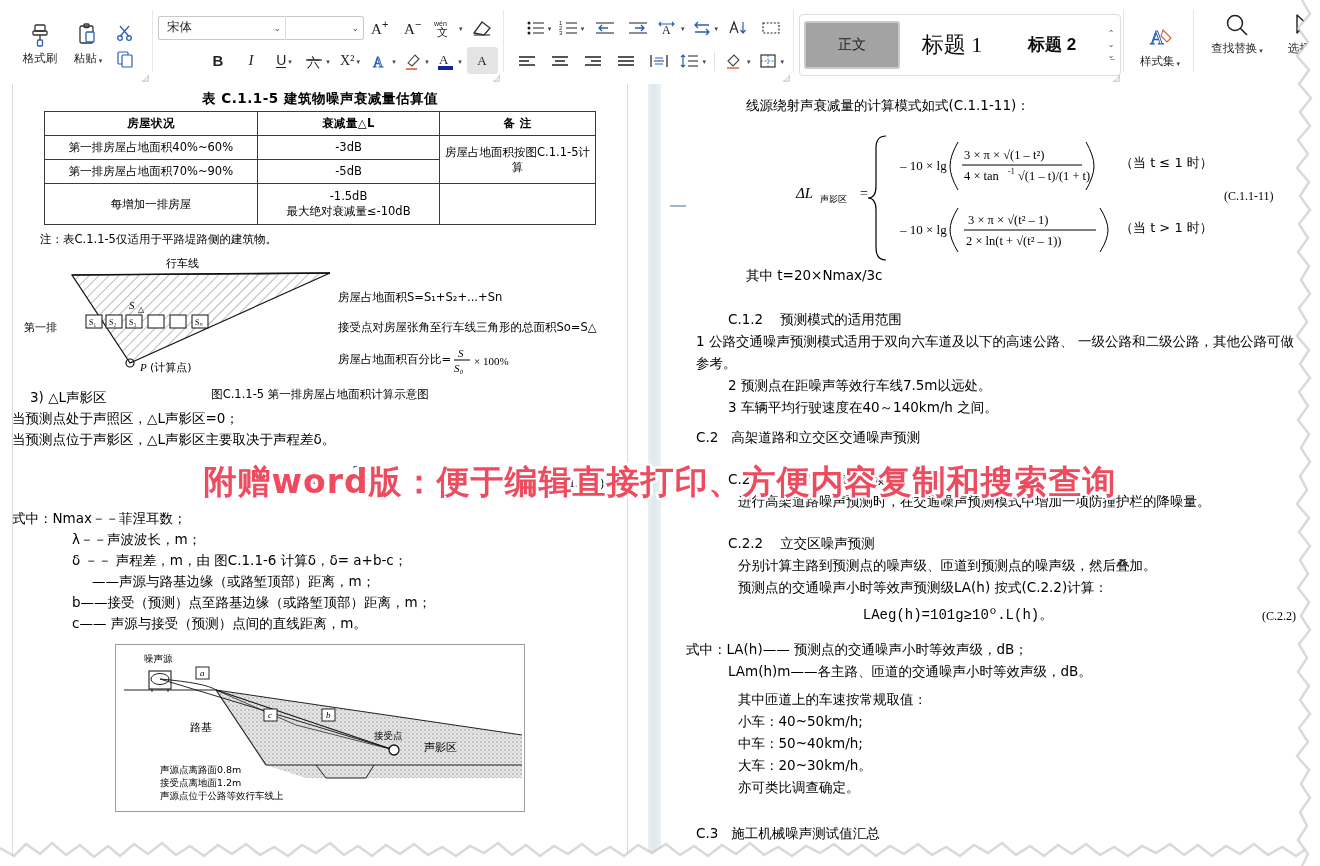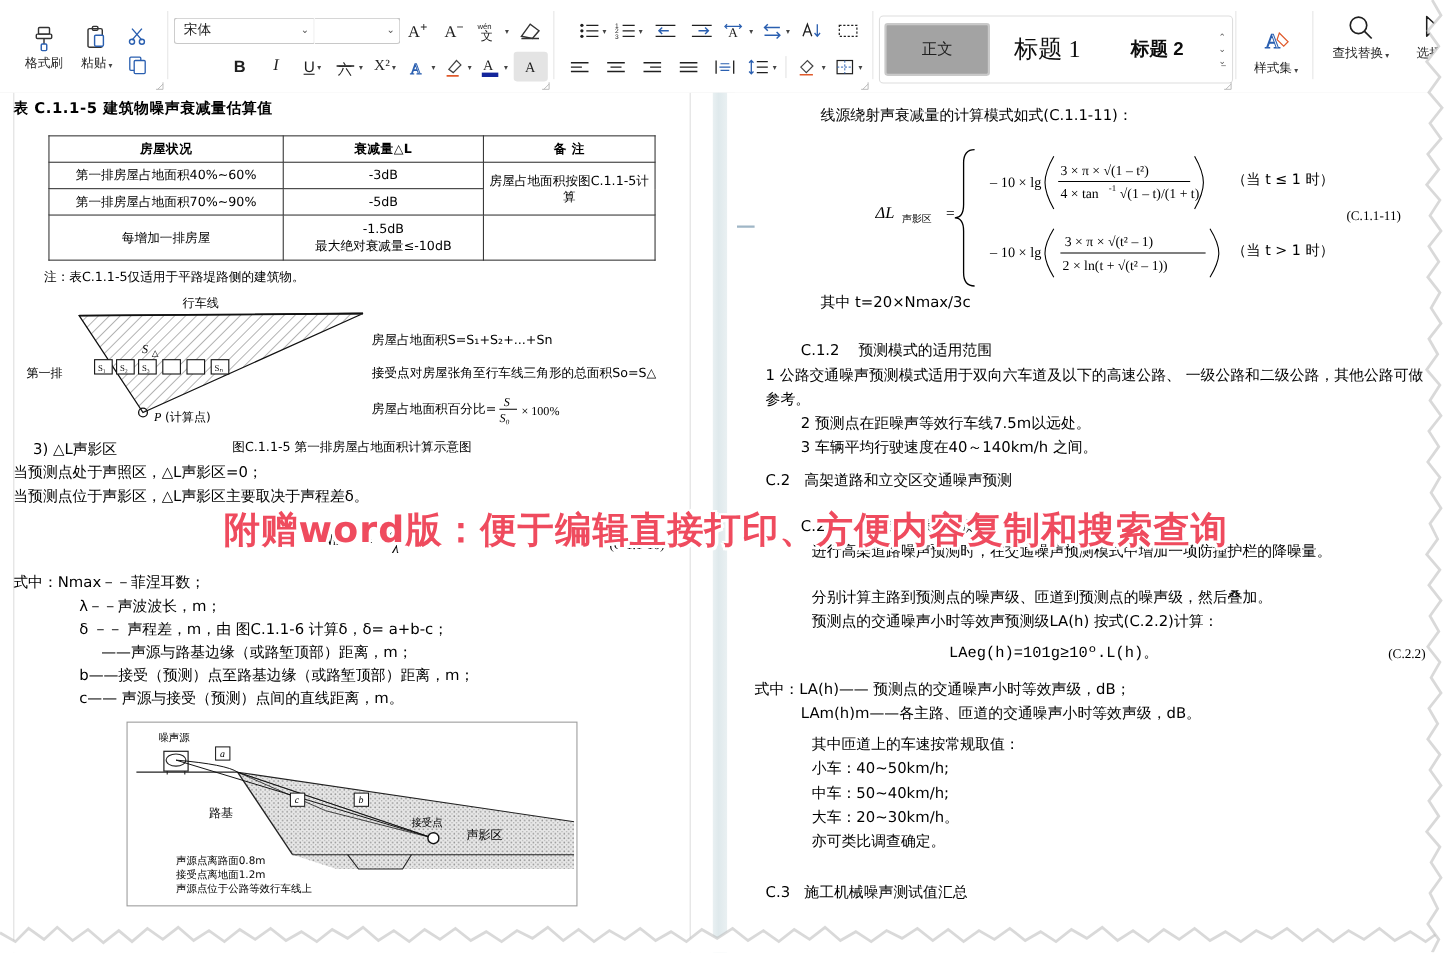--- a/index.html
+++ b/index.html
@@ -100,21 +100,21 @@
   .gutter{
     position:absolute;left:648px;top:0;width:13px;height:782px;
     background:linear-gradient(90deg,#e9f0f2 0%,#dfe9ec 40%,#e9f0f2 100%);
   }
   .pagerule-l{position:absolute;left:0;top:0;width:1px;height:782px;background:#d9d9d9;}
   .pagerule-r{position:absolute;right:0;top:0;width:1px;height:782px;background:#d9d9d9;}
 
   .doc{font-family:"DejaVu Sans","Liberation Sans",sans-serif;color:#000;}
 
   
-  .tbl-title{text-align:left;font-size:13.5px;font-weight:600;margin:6px 0 15px;letter-spacing:.5px;}
+  .tbl-title{text-align:center;font-size:13.5px;font-weight:600;margin:6px 0 3px;letter-spacing:.5px;}
   table.c115{border-collapse:collapse;width:552px;margin:0 auto;table-layout:fixed;}
   table.c115 td{border:1px solid #3a3a3a;font-size:11.5px;text-align:center;padding:4px 3px;line-height:15px;}
   table.c115 td.hd{font-weight:600;letter-spacing:.4px;}
   .cell-sub{display:block;}
 
   .note{font-size:11.5px;margin:7px 0 0 28px;}
 
   .figwrap{position:relative;margin-top:6px;height:128px;}
   .figcap{text-align:center;font-size:11.5px;margin-top:2px;}
 
@@ -686,20 +686,23 @@
       </p>
 
       <div style="margin-top:20px;">
         <p class="rtext" style="margin:0 0 0 60px;">
           <span>C.2.1</span>&nbsp;&nbsp;&nbsp;&nbsp;<span>高架道路噪声预测</span>
         </p>
         <p class="rtext" style="margin:0 10px 0 70px;">进行高架道路噪声预测时，在交通噪声预测模式中增加一项防撞护栏的降噪量。</p>
       </div>
 
       <div style="margin-top:20px;">
+        <p class="rtext" style="margin:0 0 0 60px;">
+          <span>C.2.2</span>&nbsp;&nbsp;&nbsp;&nbsp;<span>立交区噪声预测</span>
+        </p>
         <p class="rtext" style="margin:0 0 0 70px;">分别计算主路到预测点的噪声级、匝道到预测点的噪声级，然后叠加。</p>
         <p class="rtext" style="margin:0 0 0 70px;">预测点的交通噪声小时等效声预测级LA(h)   按式(C.2.2)计算：</p>
       </div>
 
       <div style="position:relative;margin-top:8px;height:24px;">
         <div style="text-align:center;font-size:14px;font-family:Liberation Mono, monospace;margin-left:-60px;">LAeg(h)=101g≥10º.L(h)。</div>
         <span class="eqno" style="top:3px;right:12px;">(C.2.2)</span>
       </div>
 
       <div style="margin-top:8px;">

